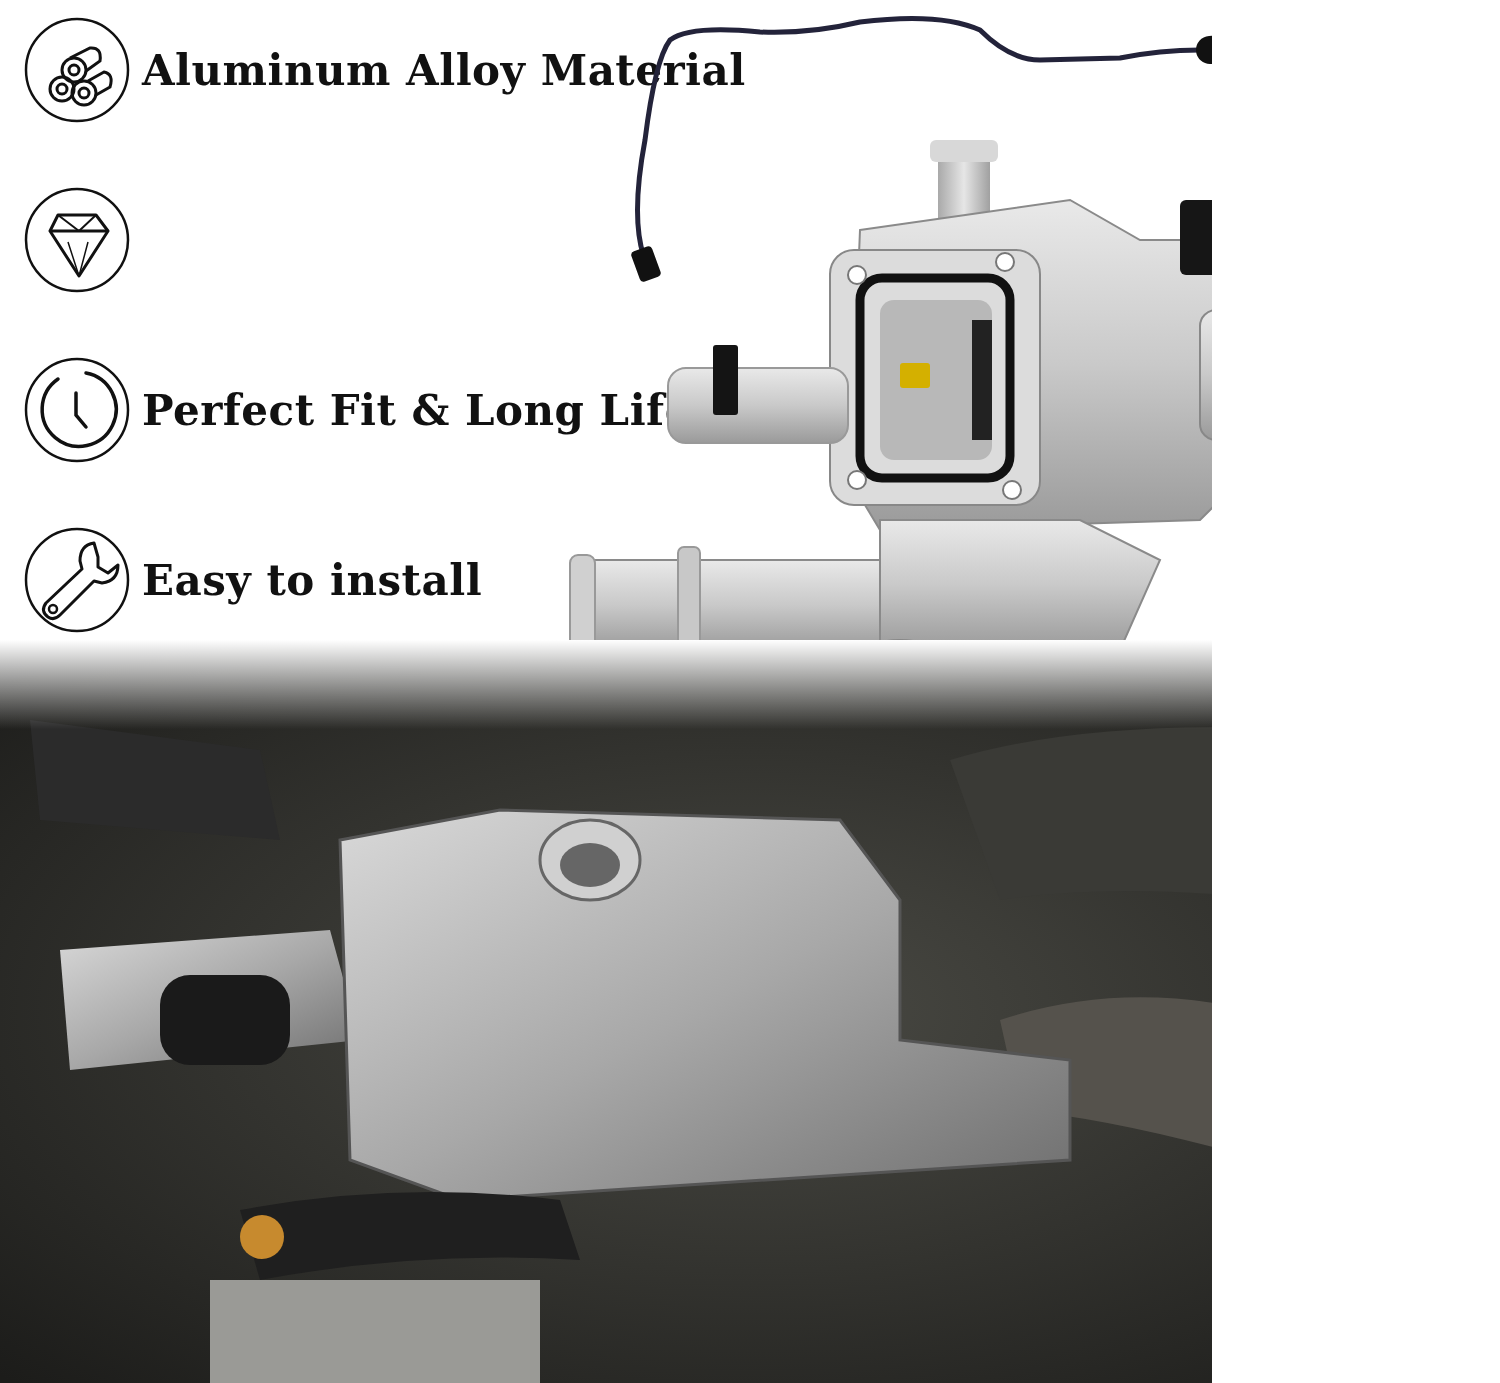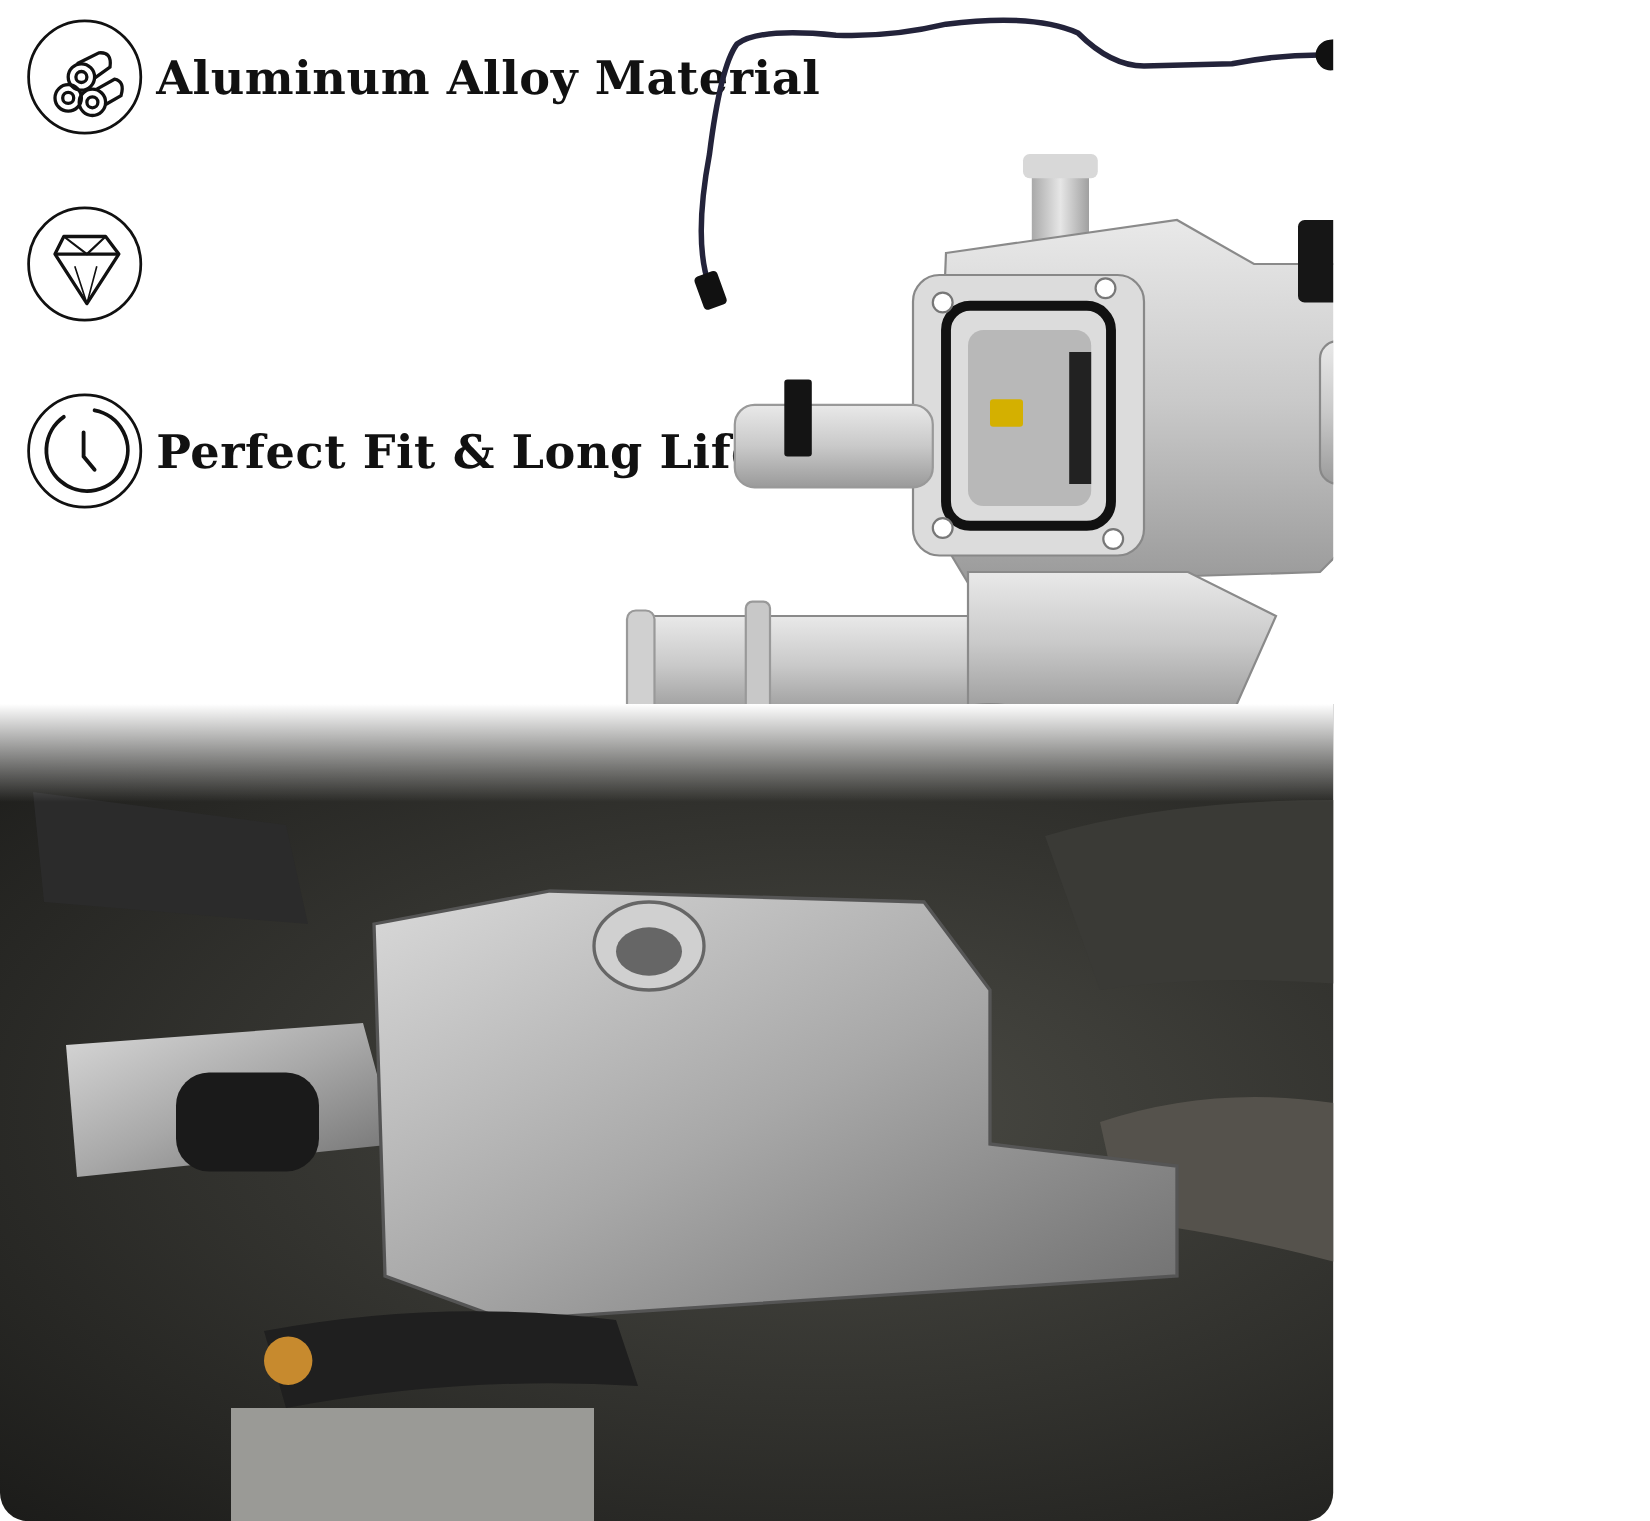--- a/index.html
+++ b/index.html
@@ -1,16 +1,16 @@
 <!DOCTYPE html>
 <html><head>
 <meta charset="utf-8">
 <style>
   html,body{margin:0;padding:0;background:#ffffff;}
-  .page{position:relative;width:1212px;height:1383px;overflow:hidden;background:#ffffff;font-family:"DejaVu Serif","Liberation Serif",serif;border-radius:26px;}
+  .page{position:relative;width:1212px;height:1383px;overflow:hidden;background:#ffffff;font-family:"DejaVu Serif","Liberation Serif",serif;}
   .features{position:absolute;left:0;top:0;width:720px;height:660px;}
   .feature{position:absolute;left:24px;display:flex;align-items:center;}
   .feature .icon{width:106px;height:106px;flex:0 0 106px;}
   .feature .label{margin-left:12px;font-size:42px;font-weight:bold;color:#111;letter-spacing:0.5px;white-space:nowrap;}
   .product{position:absolute;left:560px;top:0;width:940px;height:680px;}
   .engine{position:absolute;left:0;top:640px;width:1500px;height:743px;}
 </style>
 </head>
 <body>
 
@@ -48,20 +48,28 @@
 
     <div class="feature" style="top:357px;">
       <svg class="icon" viewBox="0 0 106 106">
         <ellipse cx="53" cy="53" rx="51" ry="51" fill="none" stroke="#111" stroke-width="2.5"></ellipse>
         <path d="M62 16 A37 37 0 1 1 34 22" fill="none" stroke="#111" stroke-width="3.5" stroke-linecap="round"></path>
         <path d="M52 36 L52 58 L62 70" fill="none" stroke="#111" stroke-width="3.5" stroke-linecap="round"></path>
       </svg>
       <span class="label">Perfect Fit &amp; Long Life</span>
     </div>
 
+    <div class="feature" style="top:527px;">
+      <svg class="icon" viewBox="0 0 106 106">
+        <ellipse cx="53" cy="53" rx="51" ry="51" fill="none" stroke="#111" stroke-width="2.5"></ellipse>
+        <path d="M70 16 Q56 18 56 34 L58 42 L22 76 Q16 84 24 90 Q30 94 36 88 L70 54 L78 56 Q94 54 94 38 L84 46 L74 40 L74 30 Z" fill="none" stroke="#111" stroke-width="3" stroke-linejoin="round"></path>
+        <circle cx="29" cy="82" r="4" fill="none" stroke="#111" stroke-width="2.5"></circle>
+      </svg>
+      <span class="label">Easy to install</span>
+    </div>
   </div>
 
   <svg class="product" viewBox="0 0 940 680">
     <defs>
       <linearGradient id="metalV" x1="0" y1="0" x2="0" y2="1">
         <stop offset="0" stop-color="#e9e9e9"></stop>
           <stop offset="0.5" stop-color="#c9c9c9"></stop>
           <stop offset="1" stop-color="#9a9a9a"></stop>
       </linearGradient>
       <linearGradient id="metalH" x1="0" y1="0" x2="1" y2="0">

